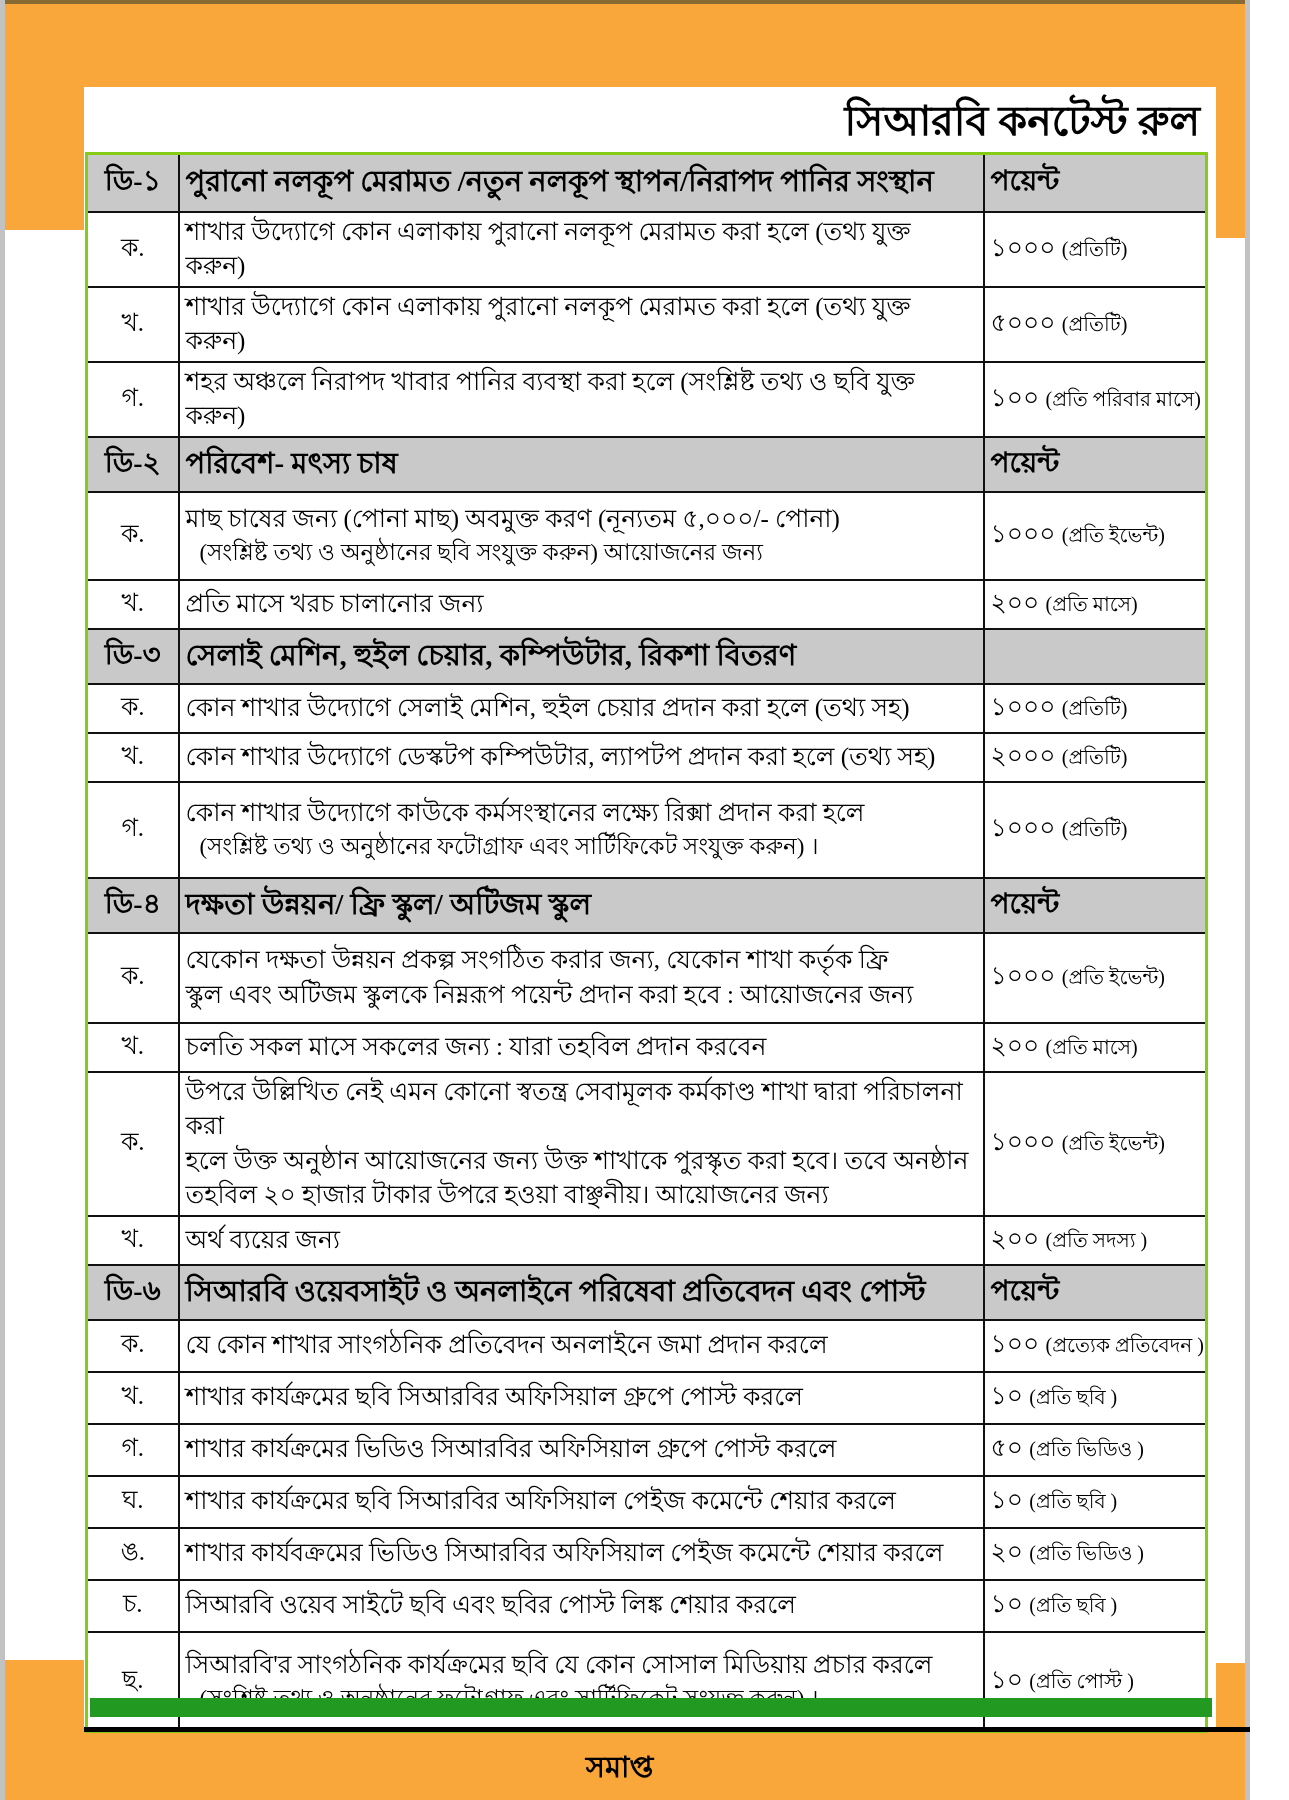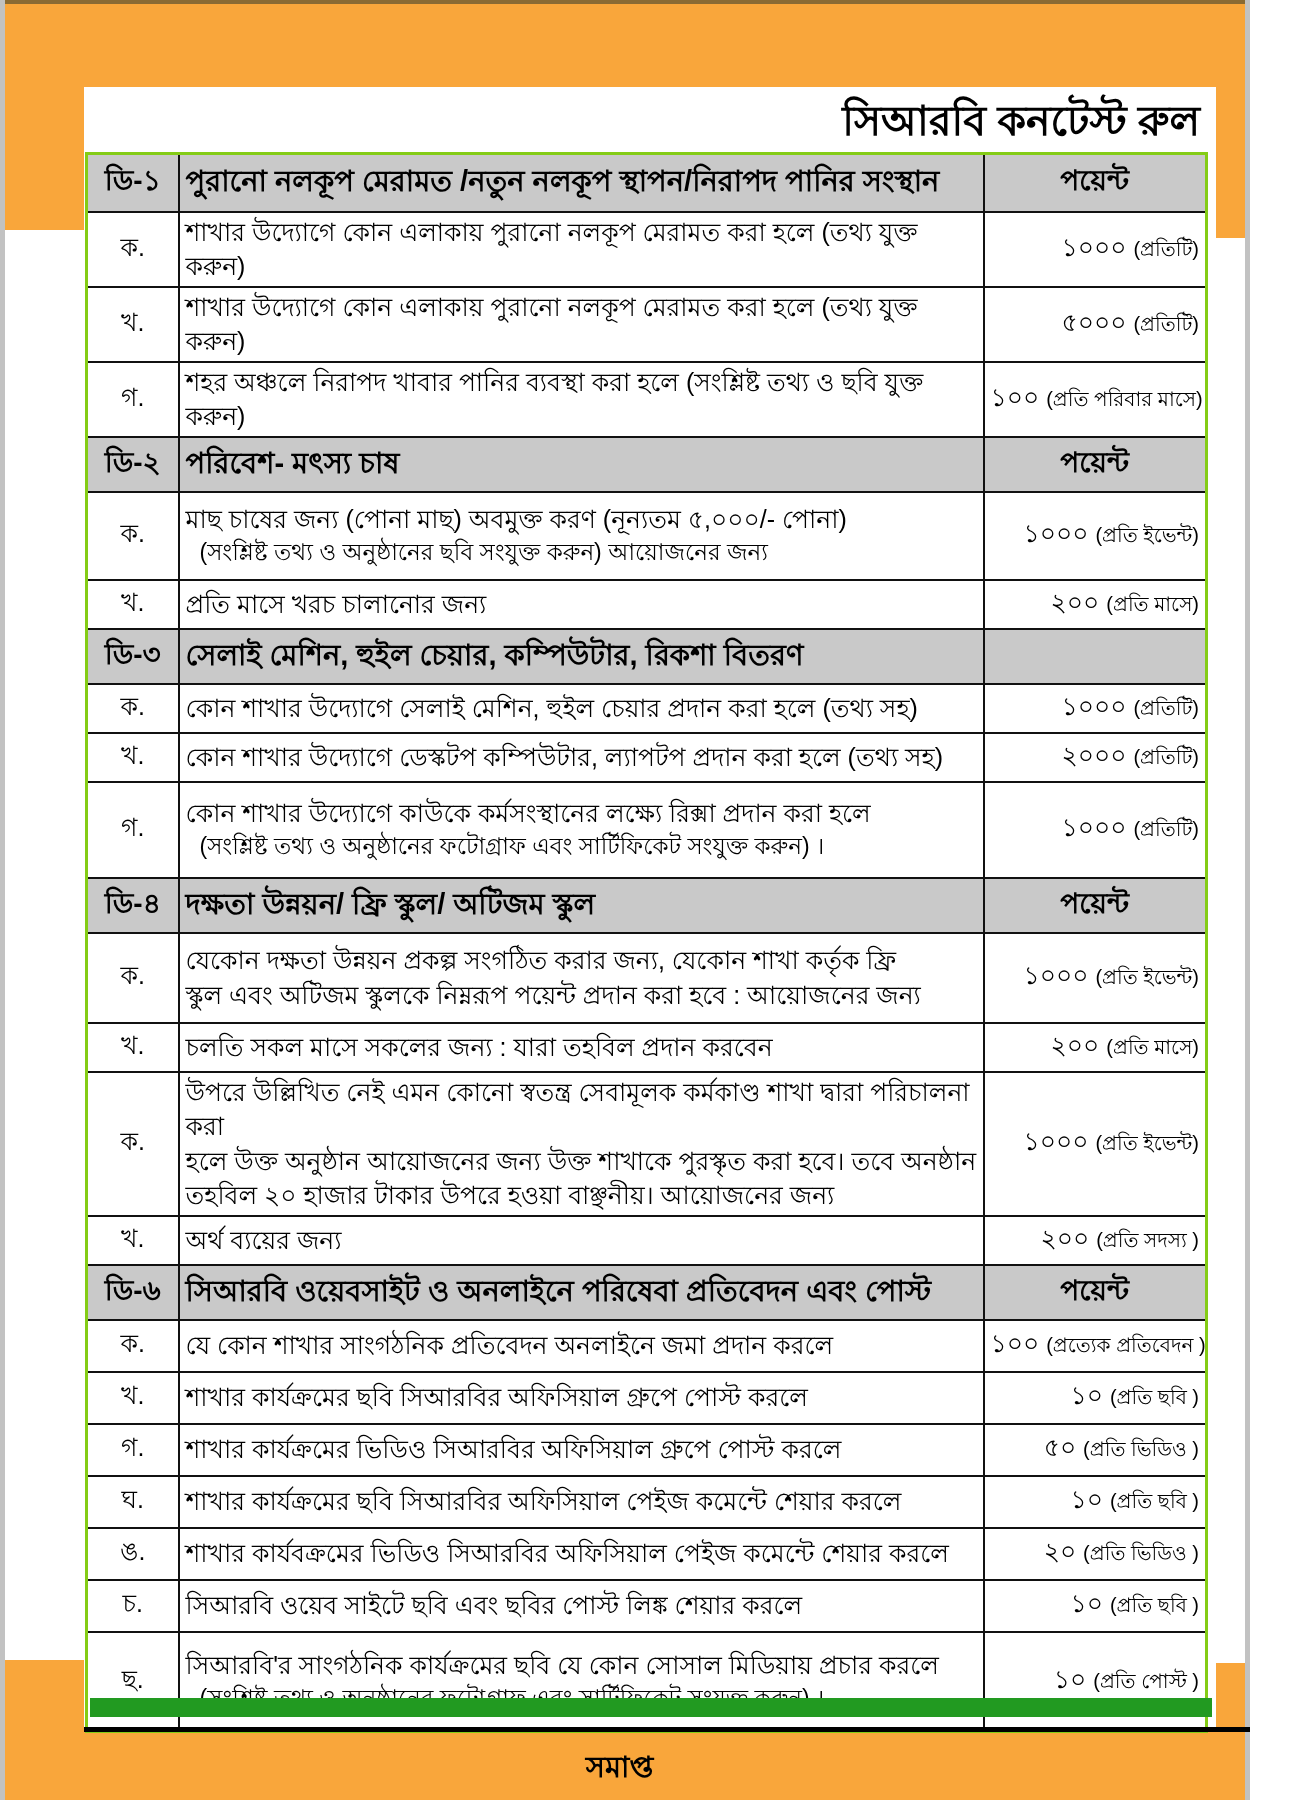--- a/index.html
+++ b/index.html
@@ -1,19 +1,19 @@
 <!DOCTYPE html>
 <html style="--orange: #F9A63B; --gray: #c9c9c9; --green: #229A21; --topline: #8a6a33; --edge: #c2c2c2;"><head>
 <meta charset="utf-8">
 <style>
   html,body{margin:0;padding:0;}
   .canvas{
     position:relative;width:1250px;height:1800px;overflow:hidden;
     background:var(--orange,#F9A63B);
-    font-family:Liberation Sans, sans-serif;
+    font-family:Liberation Serif, serif;
     color:#000;
   }
   
   .edge-strip{position:absolute;top:0;bottom:0;width:5px;background:var(--edge,#c2c2c2);}
   .edge-left{left:0;}
   .edge-right{right:0;}
   .top-line{position:absolute;left:0;right:0;top:0;height:4px;background:var(--topline,#8a6a33);}
   .margin-white{position:absolute;background:#fff;}
   .margin-left{left:5px;width:79px;top:230px;height:1430px;}
   .margin-right{right:5px;width:68px;top:238px;height:1425px;}
@@ -32,26 +32,26 @@
     border:2px solid #111;vertical-align:middle;
     padding:2px 6px;overflow:hidden;
   }
   table.rules{border:3px solid #84cc16;}
   col.c1{width:92px;}
   col.c2{width:805px;}
   col.c3{width:223px;}
   tr.sec td{background:var(--gray,#c9c9c9);font-weight:bold;}
   td.sec-id{text-align:center;font-size:28px;}
   td.sec-title{font-size:29px;padding-left:12px;}
-  td.points-hd{text-align:center;font-size:28px;}
+  td.points-hd{font-size:28px;}
   td.serial{text-align:center;font-size:25px;}
   td.rtext{font-size:25px;line-height:1.38;padding-left:10px;}
   td.rtext.right{padding-right:14px;}
   td.rtext .small-line{font-size:23px;padding-left:14px;}
-  td.pts{text-align:right;font-size:25px;white-space:nowrap;margin-left:40px;}
+  td.pts{text-align:left;font-size:25px;white-space:nowrap;margin-left:40px;}
   td.pts .pt-paren{font-size:20px;}
   td.vtop{vertical-align:top;padding-top:6px;}
   
   .green-bar{position:absolute;left:6px;width:1122px;top:1611px;height:19px;background:var(--green,#229A21);}
   
   .footer-line{position:absolute;left:84px;right:0;top:1727px;height:5px;background:#000;}
   .footer{position:absolute;left:0;right:0;top:1738px;height:52px;font-weight:bold;font-size:29px;}
   .footer-left{position:absolute;left:88px;top:6px;}
   .footer-center{position:absolute;left:50%;transform:translateX(-58%);top:6px;}
   .footer-right{position:absolute;right:84px;top:6px;}

